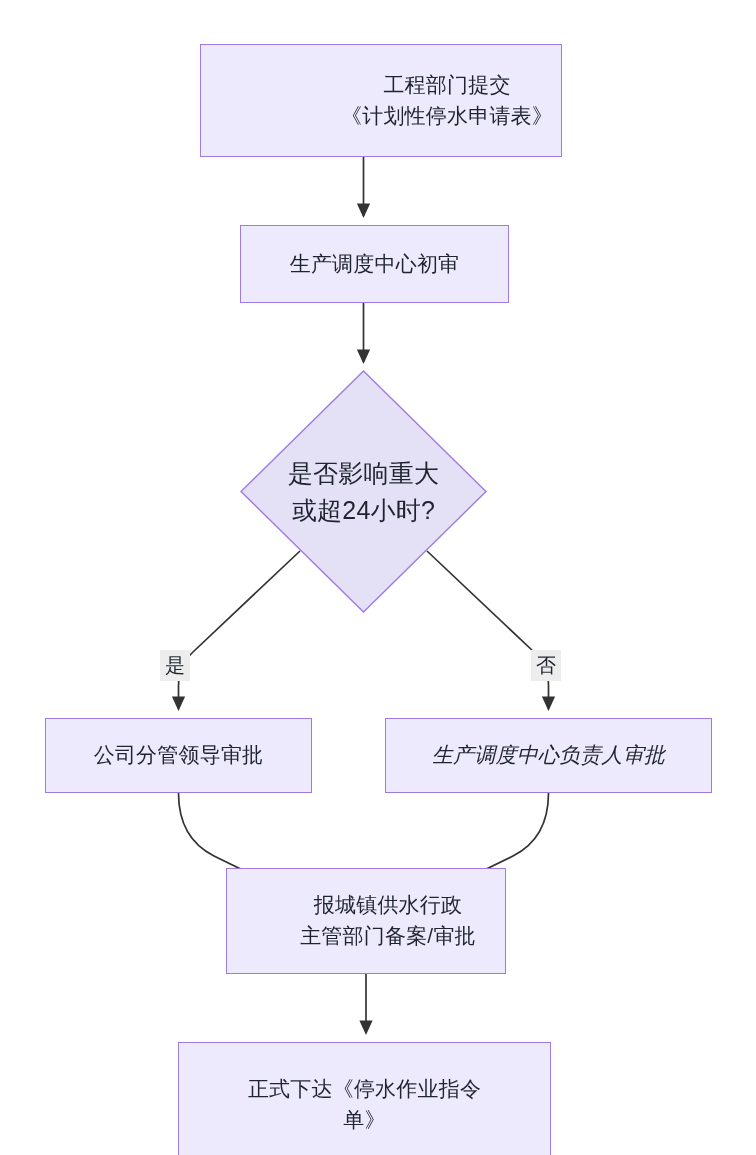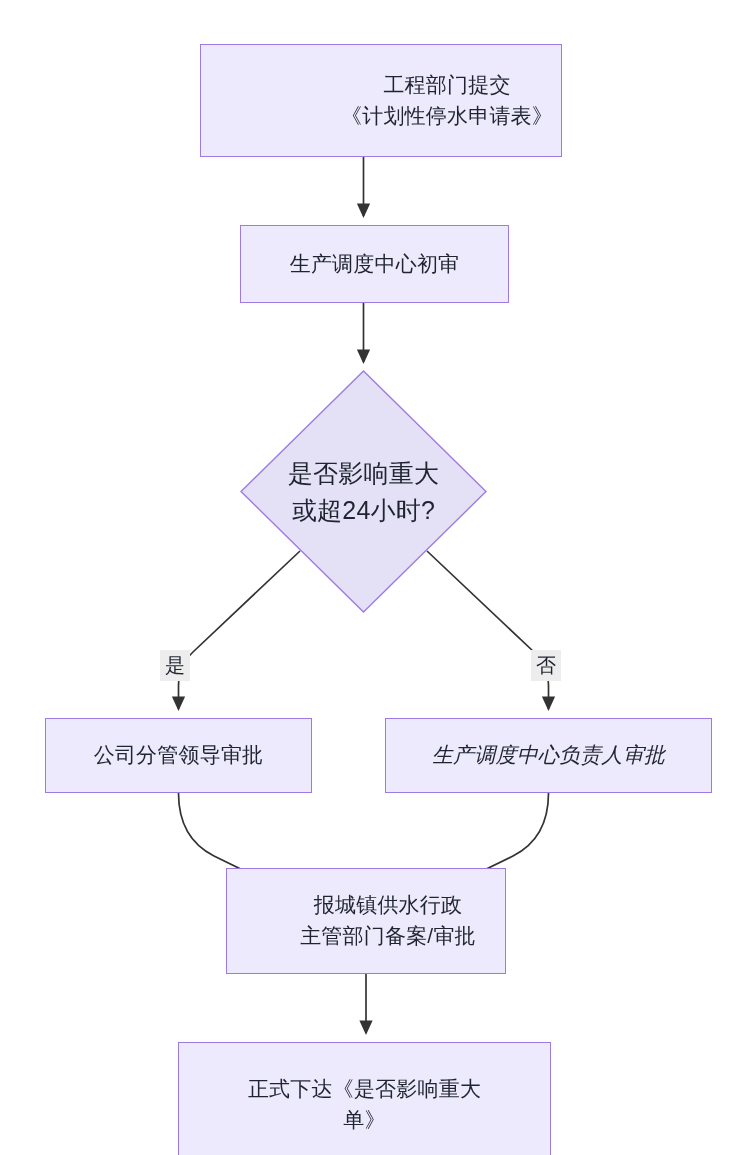--- a/index.html
+++ b/index.html
@@ -154,21 +154,21 @@
   <div class="node node--dispatch">
     <span class="node-label">生产调度中心负责人审批</span>
   </div>
 
   <div class="node node--filing">
     <span class="node-label">报城镇供水行政
 主管部门备案/审批</span>
   </div>
 
   <div class="node node--order">
-    <span class="node-label">正式下达《是否影响重大
+    <span class="node-label">正式下达《停水作业指令
 单》</span>
   </div>
 
   <div class="edge-label edge-label--yes">是</div>
 
   <div class="edge-label edge-label--no">否</div>
 
 </div>
 
 </body></html>

